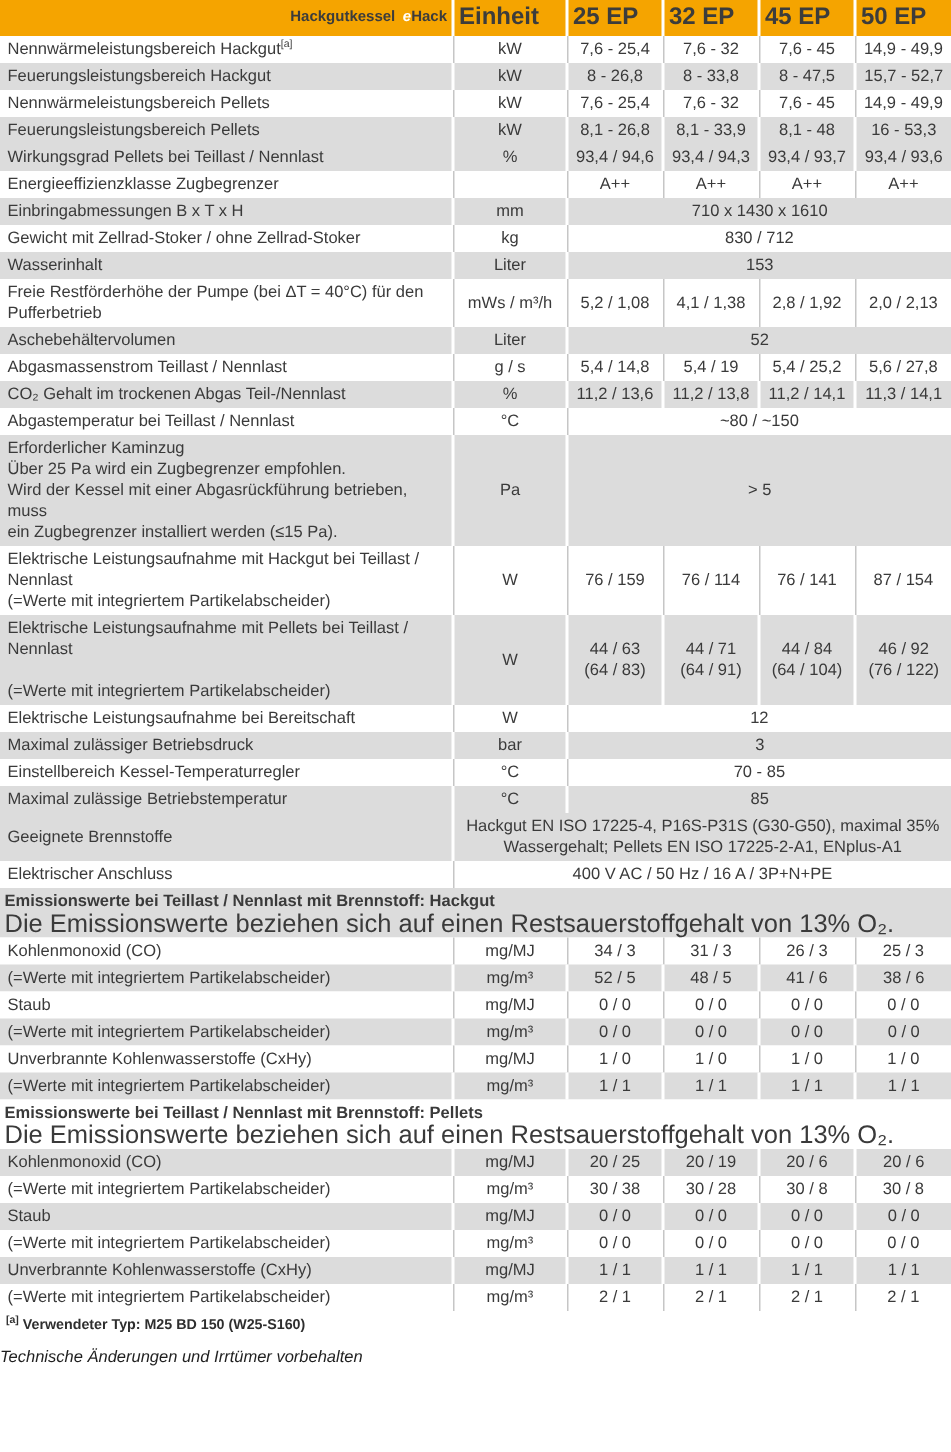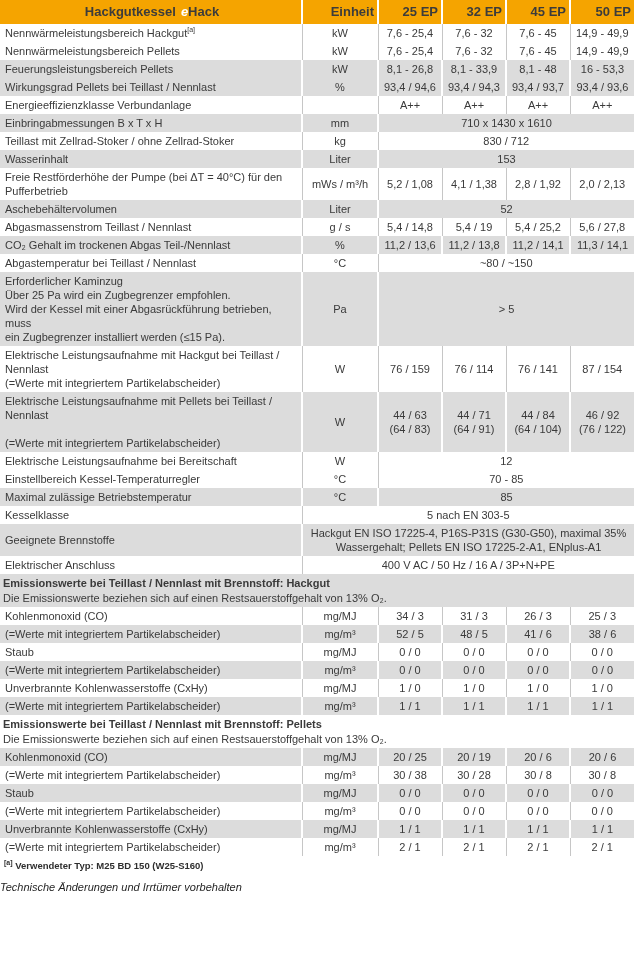--- a/index.html
+++ b/index.html
@@ -11,33 +11,33 @@
   html,body{margin:0;padding:0;}
   body{
     width:634px;height:968px;background:#fff;
     font-family:"Liberation Sans","DejaVu Sans",sans-serif;
     color:var(--text);overflow:hidden;
   }
   table{border-collapse:collapse;table-layout:fixed;width:634px;}
   th,td{font-size:11px;line-height:14px;padding:2px 3px;vertical-align:middle;}
   thead th{
     background:var(--orange);color:#3C3C3B;font-weight:bold;
-    font-size:13px;height:20px;text-align:right;
+    font-size:16px;height:20px;text-align:left;
   }
   thead th + th{border-left:2px solid #fff;}
-  th.title-cell{text-align:center;padding-left:6px;font-size:13px;}
+  th.title-cell{text-align:right;padding-left:6px;font-size:10px;}
   .accent-e{color:#FFFFFF;font-style:italic;margin-left:5px;}
   td.label{text-align:left;padding-left:5px;white-space:pre-line;}
   td.unit,td.val{text-align:center;white-space:pre-line;}
   tr.row-white{background:#fff;}
   tr.row-gray{background:var(--gray-row);}
   tr.row-white td + td{border-left:1px solid var(--sep-light);}
   tr.row-gray td + td{border-left:2px solid #fff;}
   .section-title{font-weight:bold;font-size:11px;line-height:15px;}
-  .section-sub{font-size:11px;line-height:14px;}
+  .section-sub{font-size:17px;line-height:14px;}
   sup.marker{font-size:7px;vertical-align:super;line-height:0;}
   .footnote{
     margin:3px 0 0 4px;font-size:9.5px;font-weight:bold;color:#2e2e2e;
   }
   .footnote sup{font-size:7px;}
   .footer-note{
     margin:10px 6px 0 0;font-style:italic;
     font-size:11px;color:#1f1f1f;
   }
 </style>
@@ -65,20 +65,28 @@
   </thead>
   <tbody>
       <tr class="row-white">
         <td class="label">Nennwärmeleistungsbereich Hackgut<sup class="marker">[a]</sup></td>
         <td class="unit">kW</td>
         <td class="val">7,6 - 25,4</td>
         <td class="val">7,6 - 32</td>
         <td class="val">7,6 - 45</td>
         <td class="val">14,9 - 49,9</td>
       </tr>
+      <tr class="row-gray">
+        <td class="label">Feuerungsleistungsbereich Hackgut</td>
+        <td class="unit">kW</td>
+        <td class="val">8 - 26,8</td>
+        <td class="val">8 - 33,8</td>
+        <td class="val">8 - 47,5</td>
+        <td class="val">15,7 - 52,7</td>
+      </tr>
       <tr class="row-white">
         <td class="label">Nennwärmeleistungsbereich Pellets</td>
         <td class="unit">kW</td>
         <td class="val">7,6 - 25,4</td>
         <td class="val">7,6 - 32</td>
         <td class="val">7,6 - 45</td>
         <td class="val">14,9 - 49,9</td>
       </tr>
       <tr class="row-gray">
         <td class="label">Feuerungsleistungsbereich Pellets</td>
@@ -90,34 +98,34 @@
       </tr>
       <tr class="row-gray">
         <td class="label">Wirkungsgrad Pellets bei Teillast / Nennlast</td>
         <td class="unit">%</td>
         <td class="val">93,4 / 94,6</td>
         <td class="val">93,4 / 94,3</td>
         <td class="val">93,4 / 93,7</td>
         <td class="val">93,4 / 93,6</td>
       </tr>
       <tr class="row-white">
-        <td class="label">Energieeffizienzklasse Verbundanlage</td>
+        <td class="label">Energieeffizienzklasse Zugbegrenzer</td>
         <td class="unit"></td>
         <td class="val">A++</td>
         <td class="val">A++</td>
         <td class="val">A++</td>
         <td class="val">A++</td>
       </tr>
       <tr class="row-gray">
         <td class="label">Einbringabmessungen B x T x H</td>
         <td class="unit">mm</td>
         <td class="val" colspan="4">710 x 1430 x 1610</td>
       </tr>
       <tr class="row-white">
-        <td class="label">Teillast mit Zellrad-Stoker / ohne Zellrad-Stoker</td>
+        <td class="label">Gewicht mit Zellrad-Stoker / ohne Zellrad-Stoker</td>
         <td class="unit">kg</td>
         <td class="val" colspan="4">830 / 712</td>
       </tr>
       <tr class="row-gray">
         <td class="label">Wasserinhalt</td>
         <td class="unit">Liter</td>
         <td class="val" colspan="4">153</td>
       </tr>
       <tr class="row-white">
         <td class="label">Freie Restförderhöhe der Pumpe (bei ΔT = 40°C) für den
@@ -185,33 +193,34 @@
         <td class="val">44 / 84
 (64 / 104)</td>
         <td class="val">46 / 92
 (76 / 122)</td>
       </tr>
       <tr class="row-white">
         <td class="label">Elektrische Leistungsaufnahme bei Bereitschaft</td>
         <td class="unit">W</td>
         <td class="val" colspan="4">12</td>
       </tr>
+      <tr class="row-gray">
+        <td class="label">Maximal zulässiger Betriebsdruck</td>
+        <td class="unit">bar</td>
+        <td class="val" colspan="4">3</td>
+      </tr>
       <tr class="row-white">
         <td class="label">Einstellbereich Kessel-Temperaturregler</td>
         <td class="unit">°C</td>
         <td class="val" colspan="4">70 - 85</td>
       </tr>
       <tr class="row-gray">
         <td class="label">Maximal zulässige Betriebstemperatur</td>
         <td class="unit">°C</td>
         <td class="val" colspan="4">85</td>
-      </tr>
-      <tr class="row-white">
-        <td class="label">Kesselklasse</td>
-        <td class="val" colspan="5">5 nach EN 303-5</td>
       </tr>
       <tr class="row-gray">
         <td class="label">Geeignete Brennstoffe</td>
         <td class="val" colspan="5">Hackgut EN ISO 17225-4, P16S-P31S (G30-G50), maximal 35%
 Wassergehalt; Pellets EN ISO 17225-2-A1, ENplus-A1</td>
       </tr>
       <tr class="row-white">
         <td class="label">Elektrischer Anschluss</td>
         <td class="val" colspan="5">400 V AC / 50 Hz / 16 A / 3P+N+PE</td>
       </tr>

